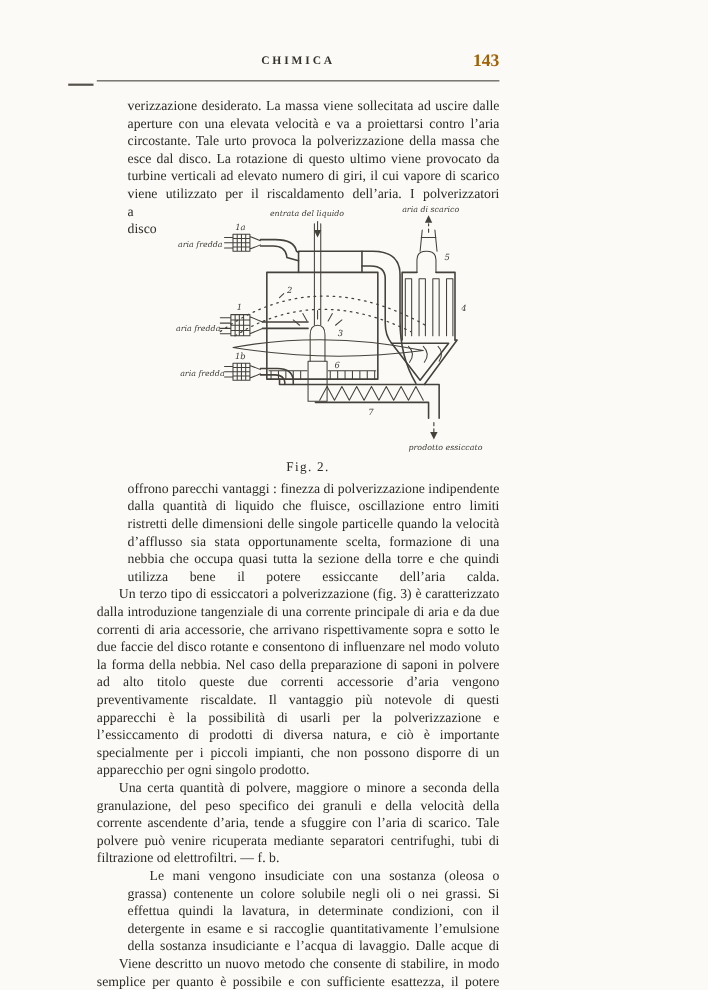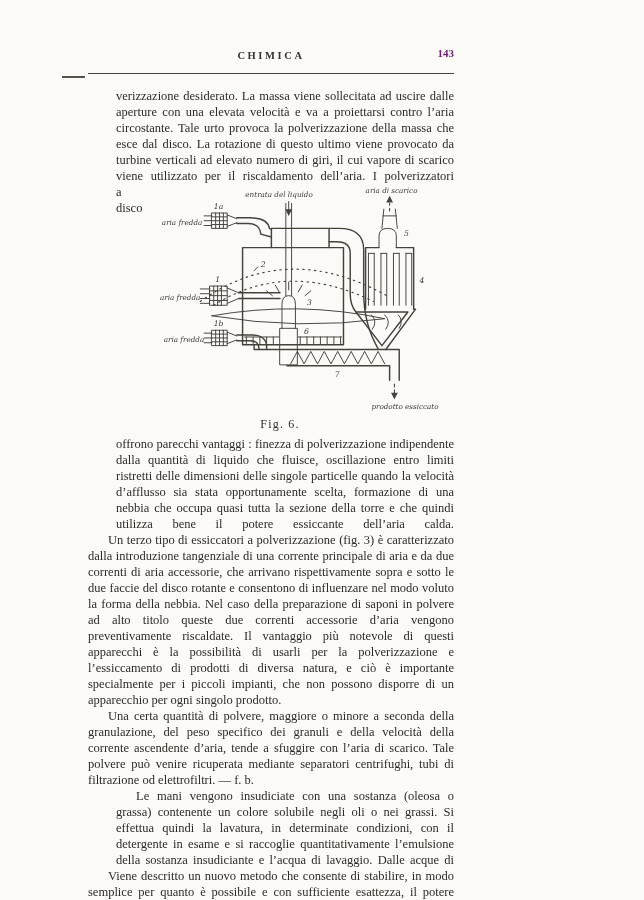--- a/index.html
+++ b/index.html
@@ -13,21 +13,21 @@
   .page { padding:50px 82px 0 88px; width:536px; }
 
   
   .running-head { position:relative; height:20px; }
   .head-title {
     position:absolute; left:0; right:0; text-align:center;
     font-size:10.5px; font-weight:bold; letter-spacing:2.6px; color:#34322d;
   }
   .head-page {
     position:absolute; right:0; top:-3px;
-    font-size:11px; font-weight:bold; color:#701a75;
+    font-size:16px; font-weight:bold; color:#a16207;
   }
   .rule { position:relative; border-bottom:1.5px solid #47443e; margin-top:3px; }
   .rule-dash { position:absolute; left:-26px; top:3px; width:23px; height:1.5px; background:#55524b; }
 
   
   .bodytext { margin-top:14px; font-size:12.5px; line-height:16px; text-align:justify; }
   p { margin:0; }
   p.ind { text-indent:20px; }
   p.flush-last { text-align-last:justify;margin-left:28px; }
   .it { }
@@ -130,21 +130,21 @@
           <text class="num" x="63" y="24" text-anchor="middle">1a</text>
           <text class="num" x="62" y="100" text-anchor="middle">1</text>
           <text class="num" x="63" y="146" text-anchor="middle">1b</text>
           <text class="num" x="107" y="84">2</text>
           <text class="num" x="155" y="124">3</text>
           <text class="num" x="272" y="101">4</text>
           <text class="num" x="256" y="52">5</text>
           <text class="num" x="152" y="154">6</text>
           <text class="num" x="184" y="199">7</text>
         </svg>
-        <figcaption class="figcap">Fig. 6.</figcaption>
+        <figcaption class="figcap">Fig. 2.</figcaption>
       </figure>
 
       <p class="flush-last">a disco offrono parecchi vantaggi : finezza di polverizzazione indipendente dalla quantità di liquido che fluisce, oscillazione entro limiti ristretti delle dimensioni delle singole particelle quando la velocità d’afflusso sia stata opportunamente scelta, formazione di una nebbia che occupa quasi tutta la sezione della torre e che quindi utilizza bene il potere essiccante dell’aria calda.</p>
       <p class="ind">Un terzo tipo di essiccatori a polverizzazione (fig. 3) è caratterizzato dalla introduzione tangenziale di una corrente principale di aria e da due correnti di aria accessorie, che arrivano rispettivamente sopra e sotto le due faccie del disco rotante e consentono di influenzare nel modo voluto la forma della nebbia. Nel caso della preparazione di saponi in polvere ad alto titolo queste due correnti accessorie d’aria vengono preventivamente riscaldate. Il vantaggio più notevole di questi apparecchi è la possibilità di usarli per la polverizzazione e l’essiccamento di prodotti di diversa natura, e ciò è importante specialmente per i piccoli impianti, che non possono disporre di un apparecchio per ogni singolo prodotto.</p>
     </div>
 
     <p class="ind"><span>Una certa quantità di polvere, maggiore o minore a seconda della granulazione, del peso specifico dei granuli e della velocità della corrente ascendente d’aria, tende a sfuggire con l’aria di scarico. Tale polvere può venire ricuperata mediante separatori centrifughi, tubi di filtrazione od elettrofiltri.</span> <span class="it">— f. b.</span></p>
 
 
     <p class="ind flush-last">Le mani vengono insudiciate con una sostanza (oleosa o grassa) contenente un colore solubile negli oli o nei grassi. Si effettua quindi la lavatura, in determinate condizioni, con il detergente in esame e si raccoglie quantitativamente l’emulsione della sostanza insudiciante e l’acqua di lavaggio. Dalle acque di</p>

